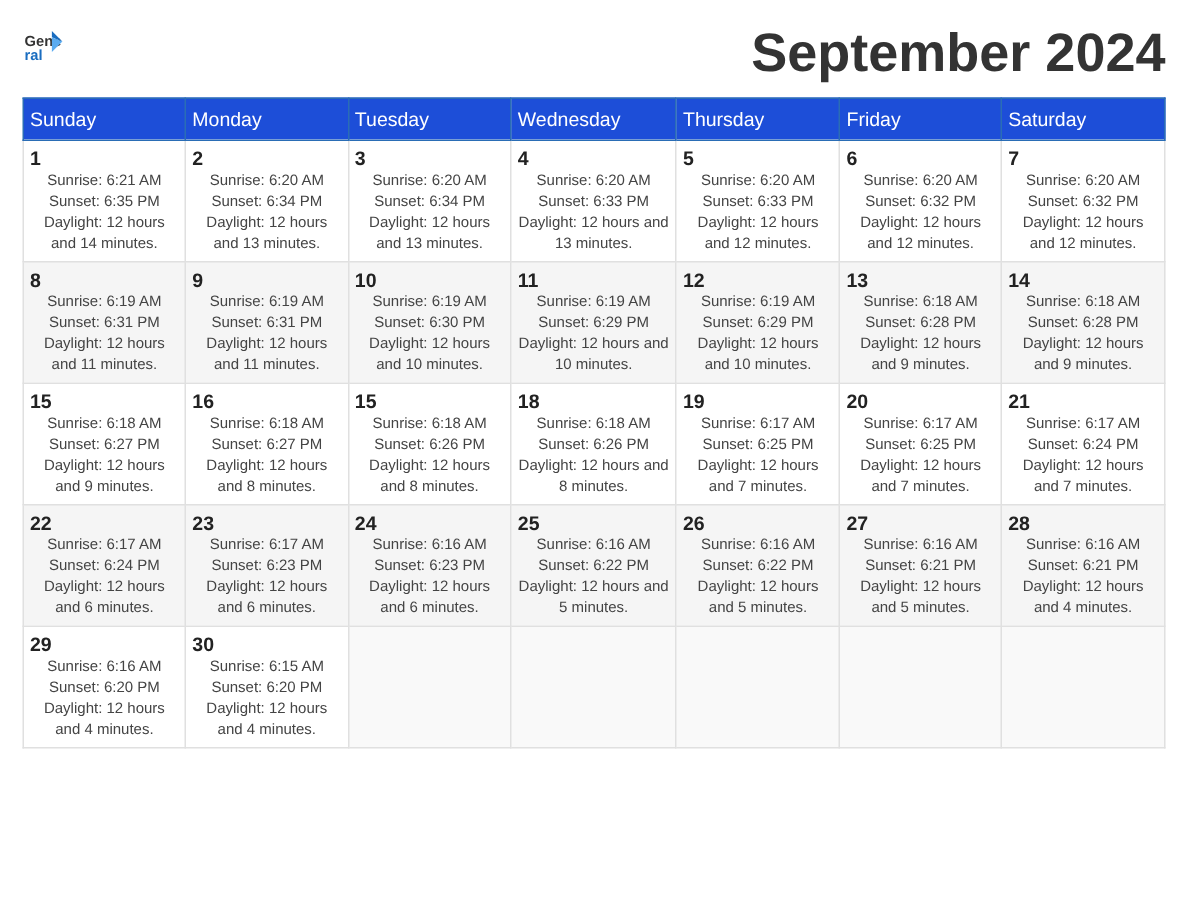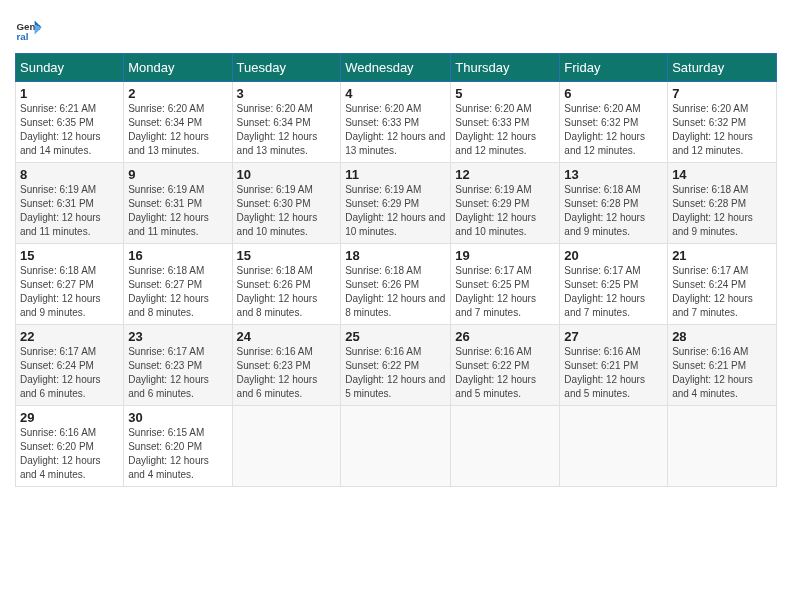--- a/index.html
+++ b/index.html
@@ -41,21 +41,21 @@
     .location {
       font-size: 15px;
       color: #555;
     }
     table {
       width: 100%;
       border-collapse: collapse;
       font-size: 11px;
     }
     thead tr {
-      background-color: #0f766e;
+      background-color: #1d4ed8;
       color: #fff;
       margin-top: 10px;
     }
     thead th {
       padding: 6px 4px;
       text-align: left;
       font-size: 13px;
       font-weight: normal;
       border: 1px solid #2a6db5;
     }
@@ -78,39 +78,41 @@
       font-size: 13px;
       font-weight: bold;
       color: #222;
       display: block;
       margin-bottom: 1px;
     }
     .day-info {
       font-size: 10px;
       color: #444;
       line-height: 1.4;
+      text-align: center;
     }
     .empty-cell {
       background: #f9f9f9;
     }
   </style>
 </head>
 <body>
 
 <div class="container">
   <div class="header">
     <div class="logo">
       <svg class="logo-icon" viewBox="0 0 40 40">
         <text x="2" y="22" font-size="14" font-weight="bold" fill="#333">Gene</text>
         <text x="2" y="36" font-size="14" font-weight="bold" fill="#1a6dc0">ral</text>
         <polygon points="28,8 38,18 28,14" fill="#1a6dc0"></polygon>
         <polygon points="28,14 38,18 28,28" fill="#5aabf0"></polygon>
       </svg>
     </div>
     <div class="title-section">
+      <div class="month-title">September 2024</div>
     </div>
   </div>
 
   <table>
     <thead>
       <tr>
         <th>Sunday</th>
         <th>Monday</th>
         <th>Tuesday</th>
         <th>Wednesday</th>

